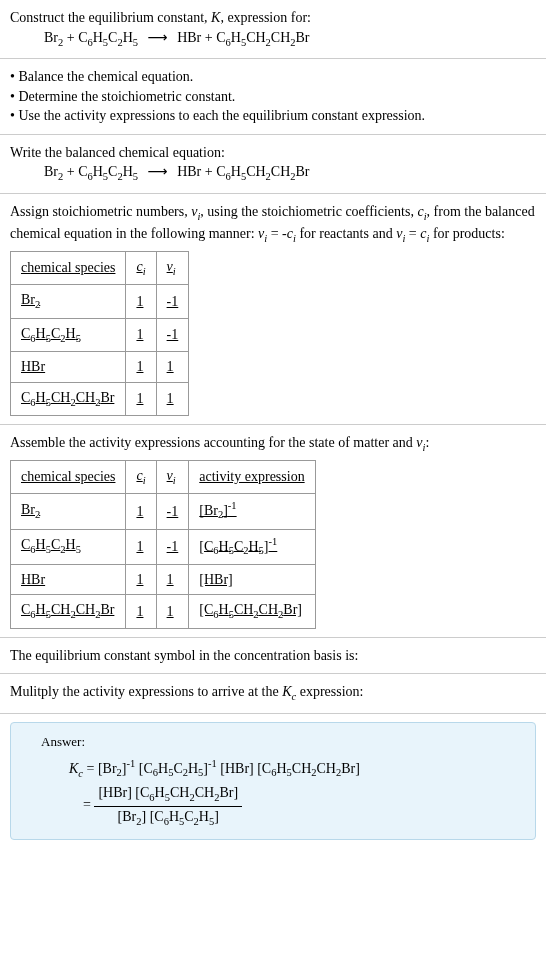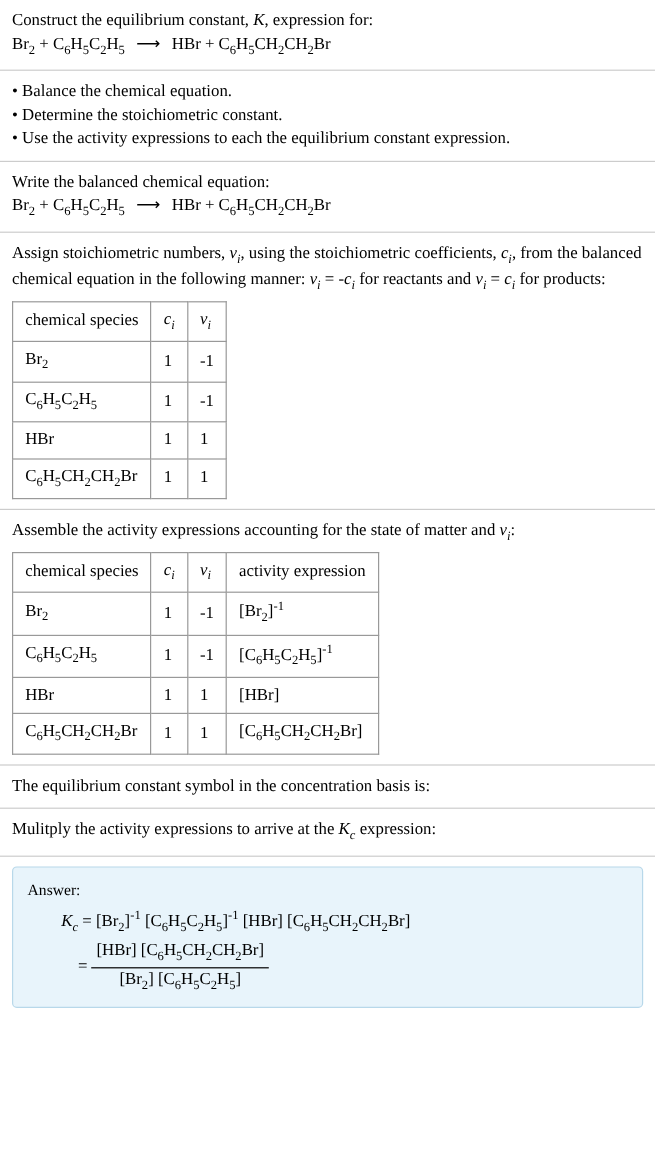--- a/index.html
+++ b/index.html
@@ -17,54 +17,56 @@
     }
     .section {
       padding: 8px 10px;
       border-bottom: 1px solid #ccc;
     }
     .section:last-child {
       border-bottom: none;
     }
     .formula {
       font-family: Georgia, serif;
+      margin-left: 34px;
     }
     sub {
       font-size: 0.75em;
       vertical-align: sub;
     }
     sup {
       font-size: 0.75em;
       vertical-align: super;
     }
     .arrow {
       display: inline-block;
       margin: 0 6px;
     }
     table {
       border-collapse: collapse;
       margin-top: 4px;
+      text-decoration: underline;
     }
     td, th {
       border: 1px solid #999;
       padding: 5px 10px;
       text-align: left;
       font-weight: normal;
     }
     th {
       background: #fff;
     }
     .italic {
       font-style: italic;
     }
     .answer-box {
       background: #e8f4fb;
       border: 1px solid #b8d8ea;
       border-radius: 4px;
-      padding: 10px 12px;
+      padding: 10px 30px;
       margin: 8px 10px;
     }
     .answer-label {
       font-size: 13px;
       margin-bottom: 6px;
     }
     .frac {
       display: inline-block;
       vertical-align: middle;
       text-align: center;

